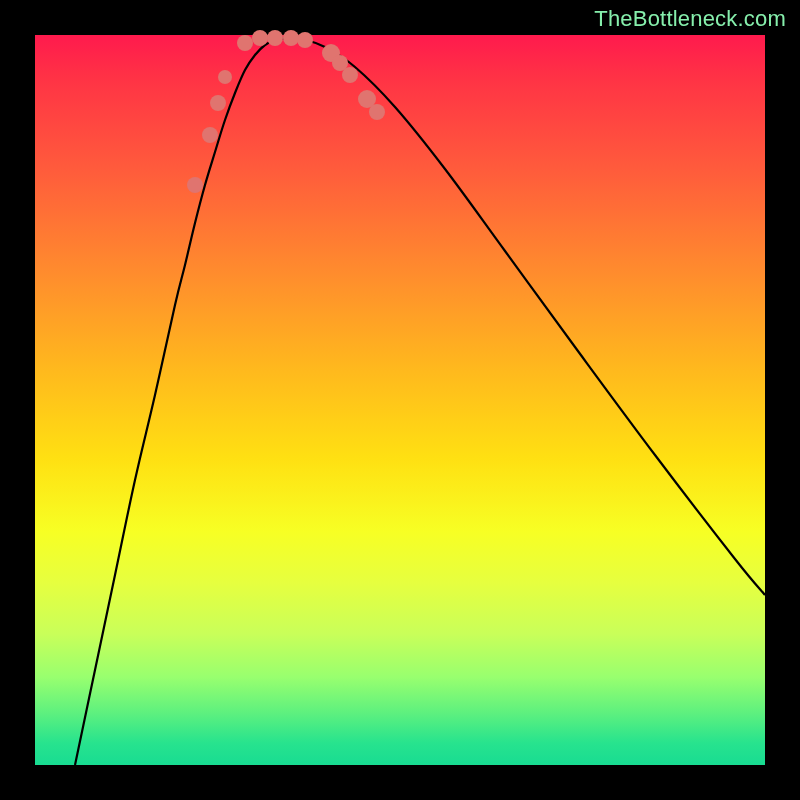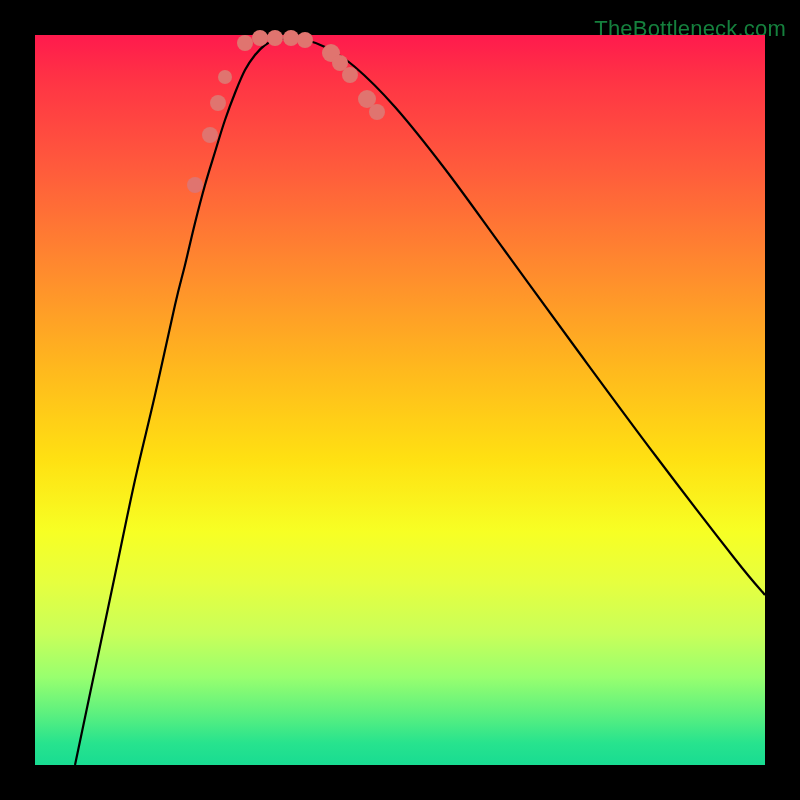--- a/index.html
+++ b/index.html
@@ -40,26 +40,25 @@
       #98ff6f 88%,
       #5cf07f 93%,
       #27e38e 97%,
       #18dc92 100%
     );
   }
   .watermark {
     position: absolute;
     top: 6px;
     right: 14px;
-    color: #15803d;
+    color: #86efac;
     font-size: 22px;
     font-weight: 500;
     letter-spacing: 0.2px;
     user-select: none;
-    margin-top: 10px;
   }
   svg.curve {
     position: absolute;
     left: 0;
     top: 0;
     width: 730px;
     height: 730px;
     overflow: visible;
   }
   .marker {

